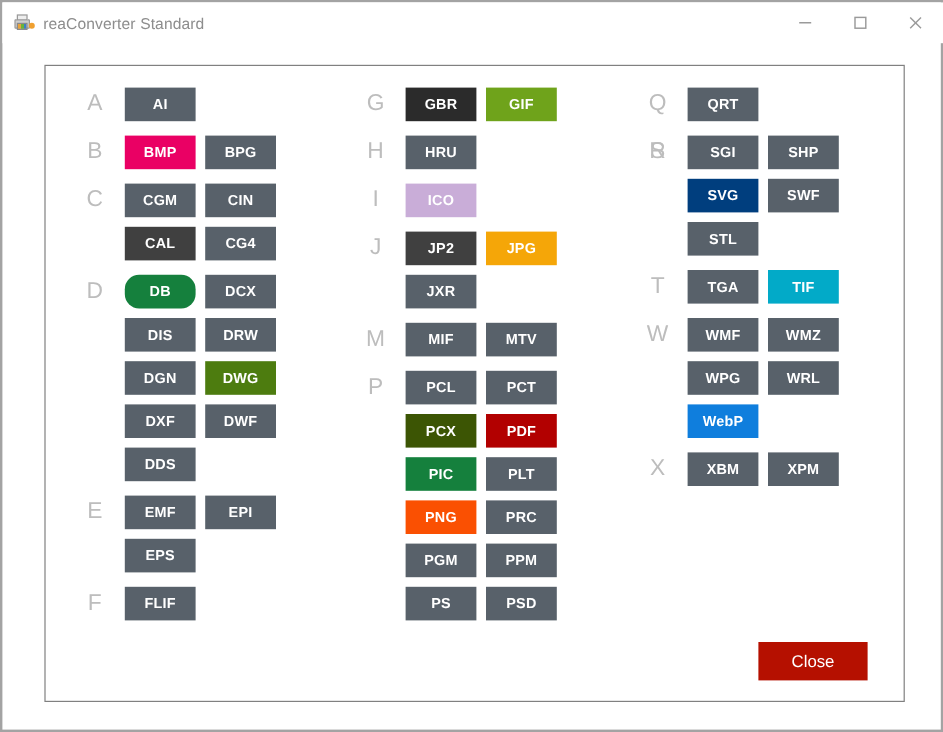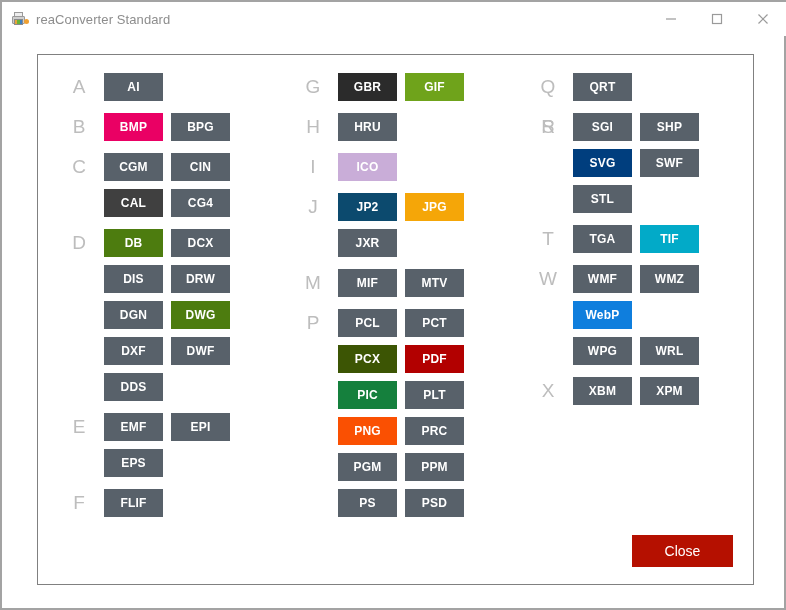--- a/index.html
+++ b/index.html
@@ -159,21 +159,21 @@
     justify-content: center;
     cursor: default;
     font-family: "Liberation Sans", sans-serif;
     letter-spacing: 0.2px;
   }
   
   #close-button {
     position: absolute;
     left: 594px;
     top: 480px;
-    width: 101px;
+    width: 91px;
     height: 32px;
     background: #b51000;
     color: #ffffff;
     border: none;
     font-size: 14px;
     font-family: "Liberation Sans", sans-serif;
     cursor: default;
     display: flex;
     align-items: center;
     justify-content: center;
@@ -248,21 +248,21 @@
               <div class="fmt-row">
                 <button class="fmt-btn" style="background: #404040;">CAL</button>
                 <button class="fmt-btn" style="background: rgb(88, 97, 106);">CG4</button>
               </div>
             </div>
           </div>
           <div class="group">
             <div class="group-letter">D</div>
             <div class="group-rows">
               <div class="fmt-row">
-                <button class="fmt-btn" style="background: #4d7c0f;">DB</button>
+                <button class="fmt-btn" style="background: #15803d; border-radius: 12px;">DB</button>
                 <button class="fmt-btn" style="background: rgb(88, 97, 106);">DCX</button>
               </div>
               <div class="fmt-row">
                 <button class="fmt-btn" style="background: rgb(88, 97, 106);">DIS</button>
                 <button class="fmt-btn" style="background: rgb(88, 97, 106);">DRW</button>
               </div>
               <div class="fmt-row">
                 <button class="fmt-btn" style="background: rgb(88, 97, 106); text-align: center;">DGN</button>
                 <button class="fmt-btn" style="background: #4d7c0f;">DWG</button>
               </div>
@@ -319,21 +319,21 @@
             <div class="group-rows">
               <div class="fmt-row">
                 <button class="fmt-btn" style="background: rgb(201, 173, 216);">ICO</button>
               </div>
             </div>
           </div>
           <div class="group">
             <div class="group-letter">J</div>
             <div class="group-rows">
               <div class="fmt-row">
-                <button class="fmt-btn" style="background: #0c4a6e;">JP2</button>
+                <button class="fmt-btn" style="background: #404040;">JP2</button>
                 <button class="fmt-btn" style="background: rgb(245, 166, 8);">JPG</button>
               </div>
               <div class="fmt-row">
                 <button class="fmt-btn" style="background: rgb(88, 97, 106);">JXR</button>
               </div>
             </div>
           </div>
           <div class="group">
             <div class="group-letter">M</div>
             <div class="group-rows">
@@ -411,25 +411,25 @@
             </div>
           </div>
           <div class="group">
             <div class="group-letter">W</div>
             <div class="group-rows">
               <div class="fmt-row">
                 <button class="fmt-btn" style="background: rgb(88, 97, 106);">WMF</button>
                 <button class="fmt-btn" style="background: rgb(88, 97, 106);">WMZ</button>
               </div>
               <div class="fmt-row">
-                <button class="fmt-btn" style="background: rgb(15, 126, 221);">WebP</button>
-              </div>
-              <div class="fmt-row">
                 <button class="fmt-btn" style="background: rgb(88, 97, 106);">WPG</button>
                 <button class="fmt-btn" style="background: rgb(88, 97, 106);">WRL</button>
+              </div>
+              <div class="fmt-row">
+                <button class="fmt-btn" style="background: rgb(15, 126, 221);">WebP</button>
               </div>
             </div>
           </div>
           <div class="group">
             <div class="group-letter">X</div>
             <div class="group-rows">
               <div class="fmt-row">
                 <button class="fmt-btn" style="background: rgb(88, 97, 106);">XBM</button>
                 <button class="fmt-btn" style="background: rgb(88, 97, 106);">XPM</button>
               </div>

